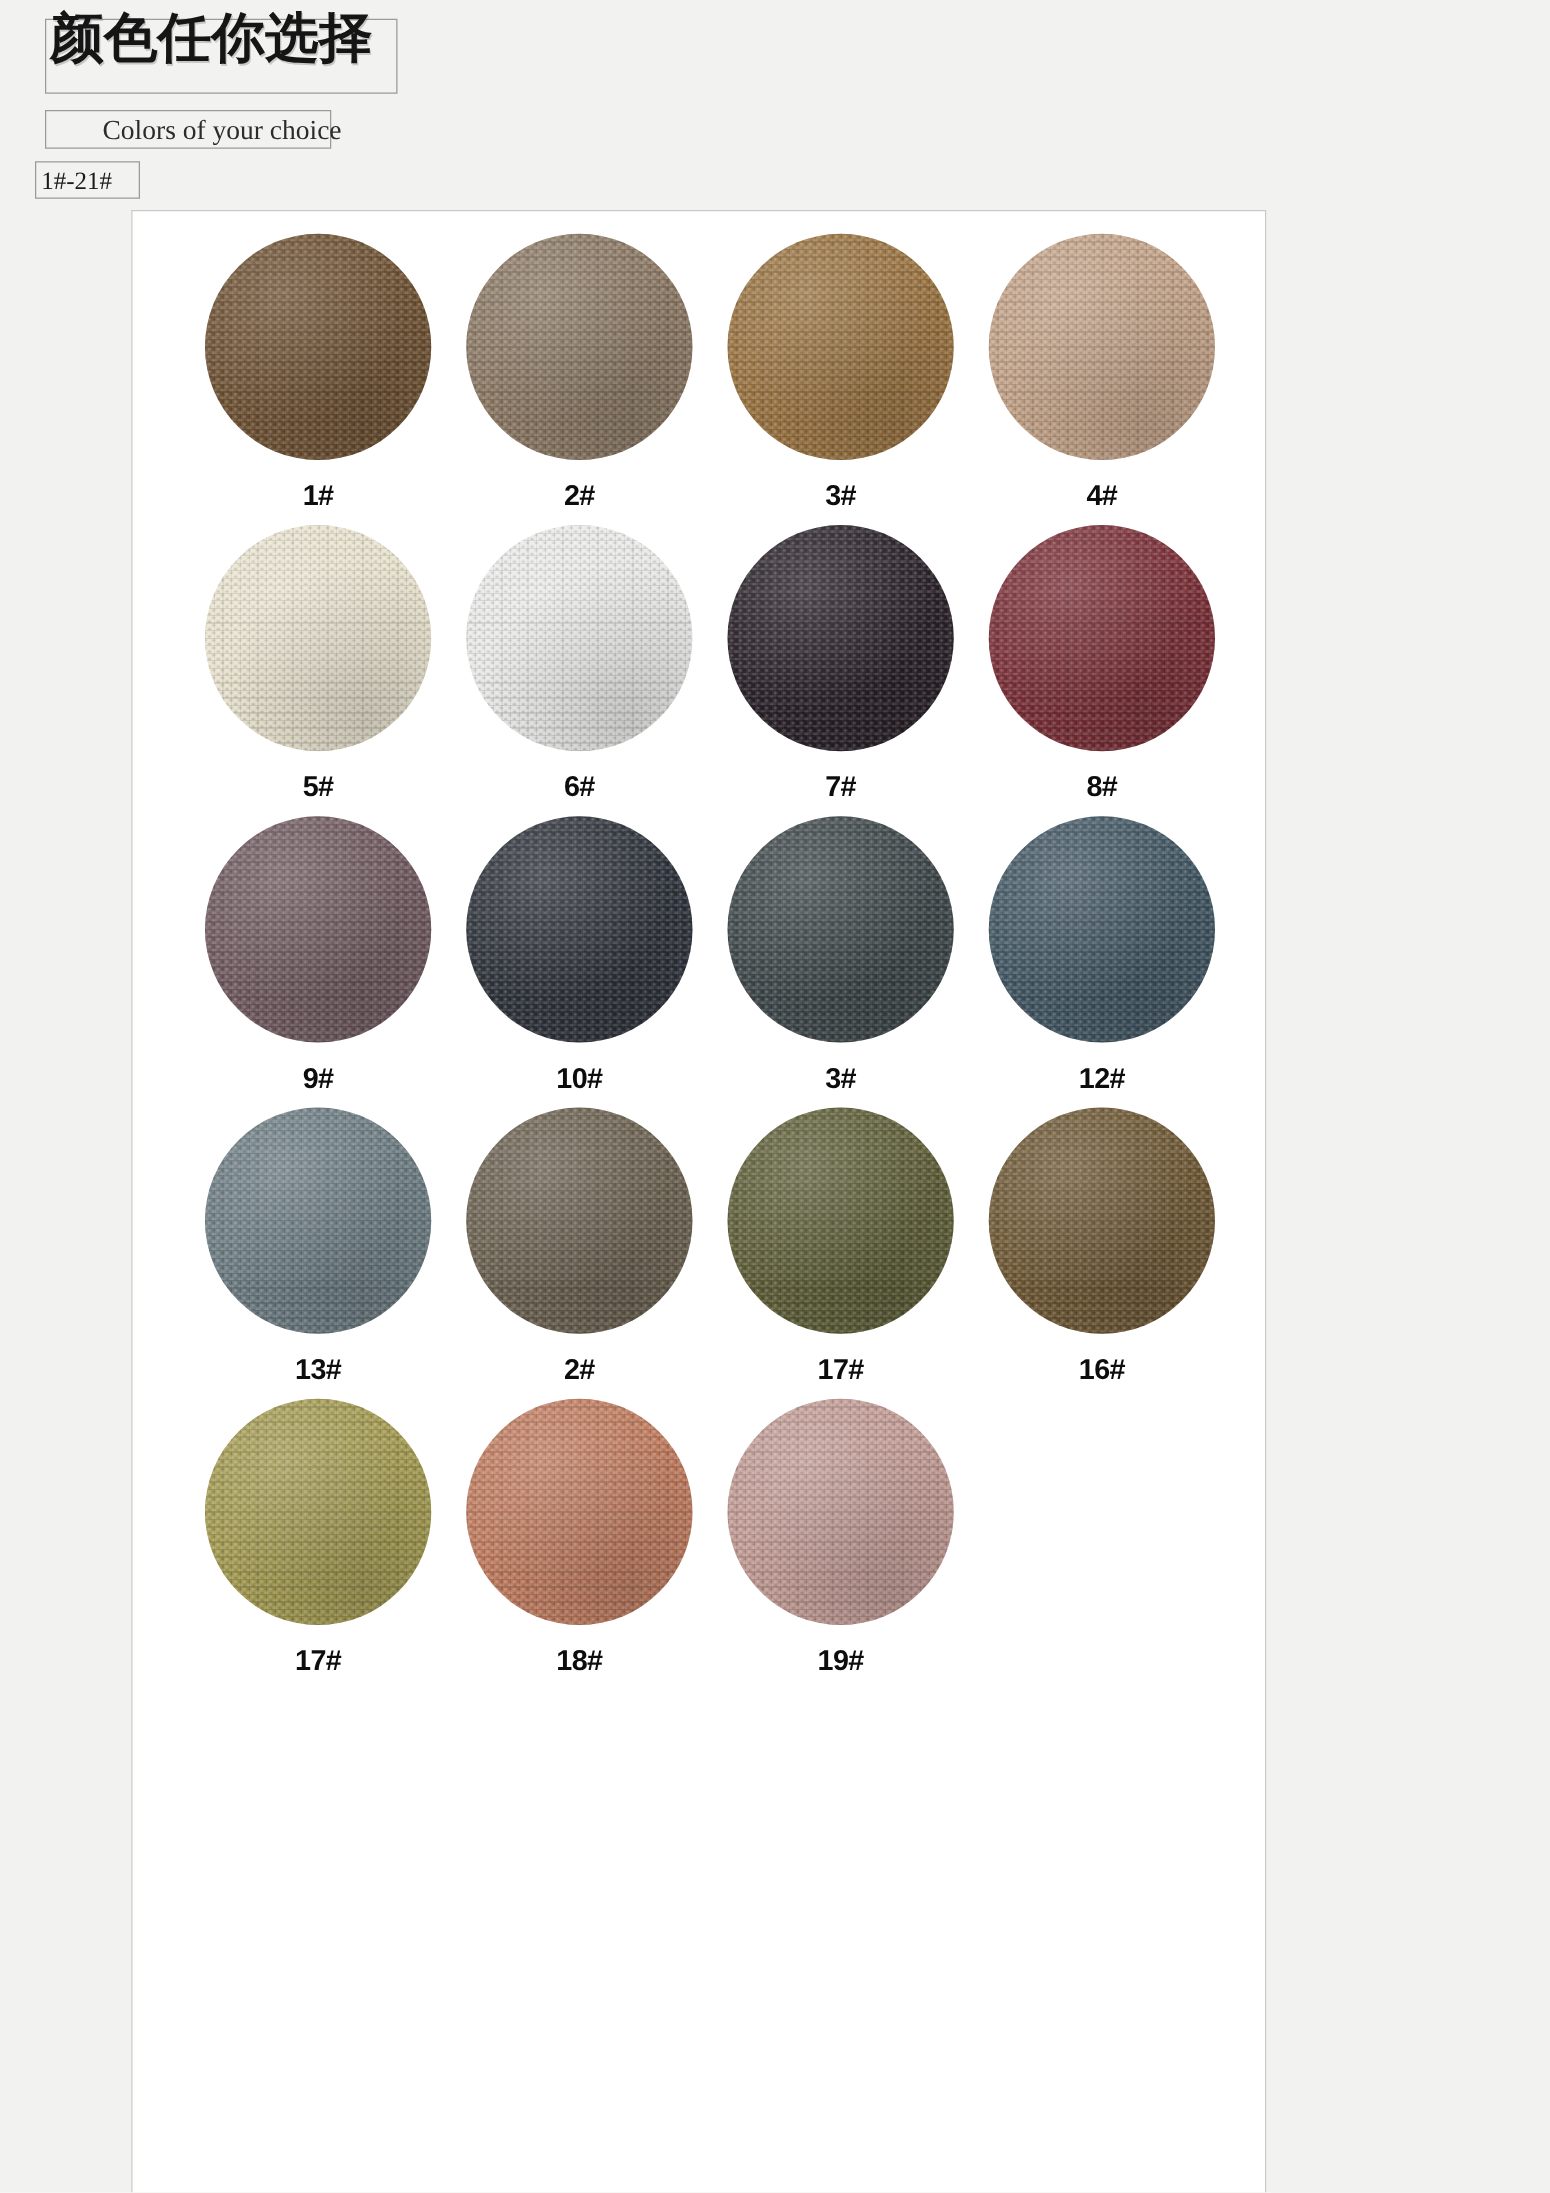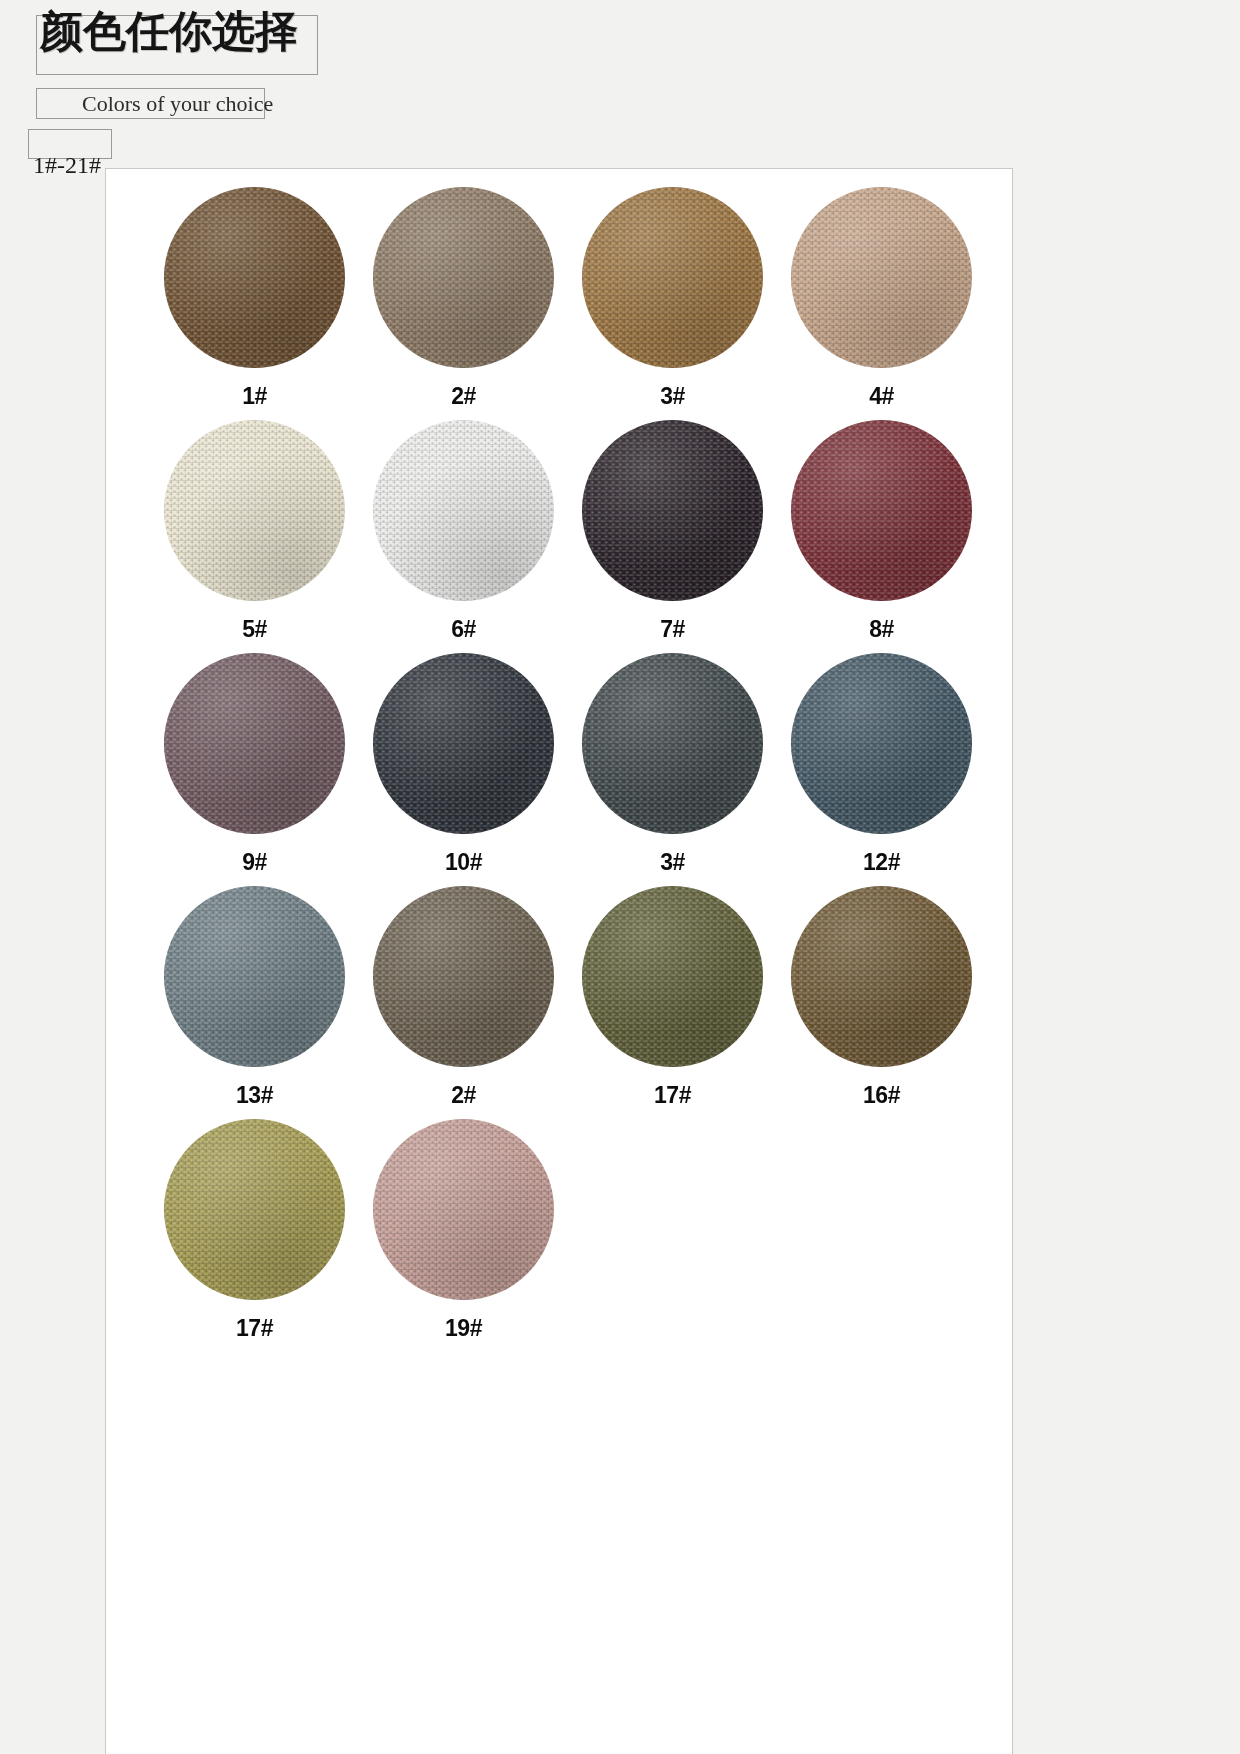--- a/index.html
+++ b/index.html
@@ -73,25 +73,24 @@
     width: 84px;
     height: 30px;
     border: 1px solid #9a9a96;
     box-sizing: border-box;
   }
   .range-txt {
     position: absolute;
     left: 33px;
     top: 134px;
     font-family: "Liberation Serif", "DejaVu Serif", serif;
-    font-size: 24px;
+    font-size: 20px;
     line-height: 22px;
     color: #1b1b1b;
     white-space: nowrap;
-    margin-top: 20px;
   }
 
   
   .sheet {
     position: absolute;
     left: 105px;
     top: 168px;
     width: 908px;
     height: 1586px;
     background: #ffffff;
@@ -355,20 +354,29 @@
         <div class="cell">
           <div class="swatch" style="background: rgb(163, 154, 80);">
             <div class="tex"></div>
             <div class="tex2"></div>
             <div class="tex3"></div>
             <div class="shade"></div>
           </div>
           <div class="label">17#</div>
         </div>
         <div class="cell">
+          <div class="swatch" style="background: rgb(192, 123, 94);">
+            <div class="tex"></div>
+            <div class="tex2"></div>
+            <div class="tex3"></div>
+            <div class="shade"></div>
+          </div>
+          <div class="label">18#</div>
+        </div>
+        <div class="cell">
           <div class="swatch" style="background: rgb(194, 155, 148);">
             <div class="tex"></div>
             <div class="tex2"></div>
             <div class="tex3"></div>
             <div class="shade"></div>
           </div>
           <div class="label">19#</div>
         </div>
       </div>
     </div>

